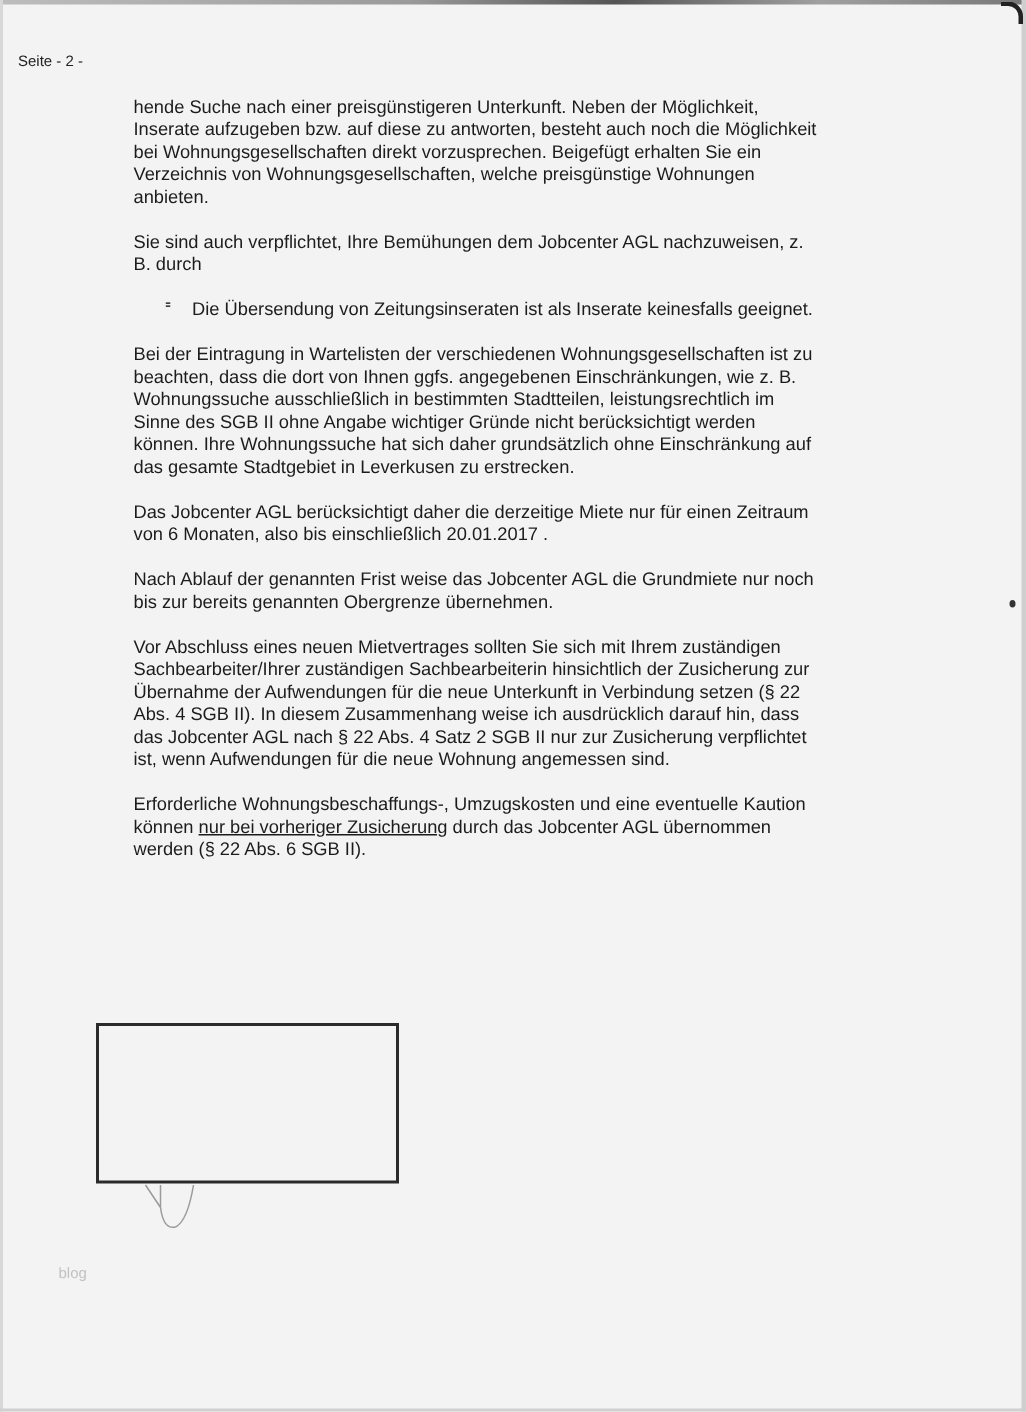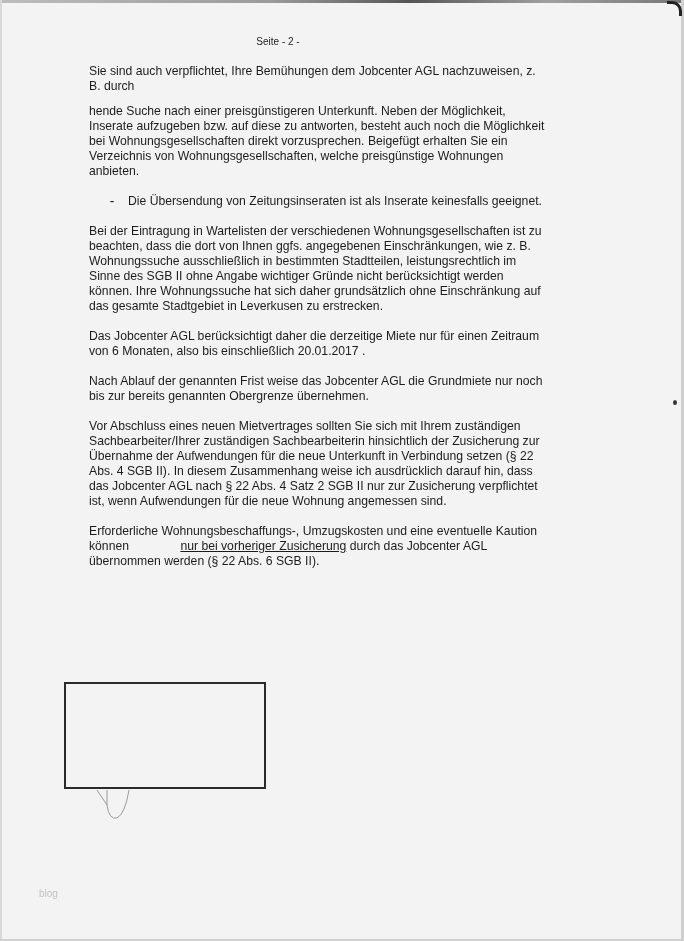--- a/index.html
+++ b/index.html
@@ -26,67 +26,67 @@
       position: absolute; left: 0; bottom: 0; width: 684px; height: 2px;
       background: #d0d0d0;
     }
     .corner-tr {
       position: absolute; right: 2px; top: 1px; width: 12px; height: 12px;
       border-top: 3px solid #222; border-right: 3px solid #222;
       border-top-right-radius: 10px;
     }
     .page-header {
       position: absolute; top: 36px; left: 0; width: 544px;
-      text-align: center; font-size: 10px; color: #222;
+      text-align: left; font-size: 10px; color: #222;
       padding-left: 12px; box-sizing: border-box;
     }
     .content {
       position: absolute; left: 89px; top: 64px; width: 460px;
       font-size: 12.2px; line-height: 15px;
     }
     .para { margin: 0 0 15px 0; }
     .bullet {
       position: relative; padding-left: 39px; margin: 0 0 12px 0;
     }
     .bullet .dash {
       position: absolute; left: 21px; top: 0;
     }
     .indent { padding-left: 39px; margin: 0 0 15px 0; }
-    .u { text-decoration: underline; margin-left: 48px; }
+    .u { text-decoration: underline; }
     .signature-box {
       position: absolute; left: 64px; top: 682px;
       width: 202px; height: 107px;
       border: 2px solid #2a2a2a; box-sizing: border-box;
     }
     .signature-scribble {
       position: absolute; left: 95px; top: 788px; width: 50px; height: 35px;
     }
     .speck {
       position: absolute; left: 673px; top: 400px; width: 4px; height: 5px;
       background: #333; border-radius: 50%;
     }
     .watermark {
-      position: absolute; left: 39px; top: 888px;
+      position: absolute; left: 39px; top: 844px;
       font-size: 10px; color: #c2c2c2; text-align: right;
     }
   </style>
 </head>
 <body>
 
 <div class="scan-top"></div>
 <div class="scan-left"></div>
 <div class="scan-right"></div>
 <div class="scan-bottom"></div>
 <div class="corner-tr"></div>
 
 <div class="page-header">Seite - 2 -</div>
 
 <div class="content">
+  <p class="para">hende Suche nach einer preisgünstigeren Unterkunft. Neben der Möglichkeit, Inserate aufzugeben bzw. auf diese zu antworten, besteht auch noch die Möglichkeit bei Wohnungsgesellschaften direkt vorzusprechen. Beigefügt erhalten Sie ein Verzeichnis von Wohnungsgesellschaften, welche preisgünstige Wohnungen anbieten.</p>
   <p class="para" style="margin-bottom:10px;">Sie sind auch verpflichtet, Ihre Bemühungen dem Jobcenter AGL nachzuweisen, z. B. durch</p>
-  <p class="para">hende Suche nach einer preisgünstigeren Unterkunft. Neben der Möglichkeit, Inserate aufzugeben bzw. auf diese zu antworten, besteht auch noch die Möglichkeit bei Wohnungsgesellschaften direkt vorzusprechen. Beigefügt erhalten Sie ein Verzeichnis von Wohnungsgesellschaften, welche preisgünstige Wohnungen anbieten.</p>
 
   <div class="bullet">
     <span class="dash">-</span>
   </div>
   <div class="bullet" style="margin-bottom:15px;">
     <span class="dash">-</span>
   </div>
   <p class="indent">Die Übersendung von Zeitungsinseraten ist als Inserate keinesfalls geeignet.</p>
 
   <p class="para">Bei der Eintragung in Wartelisten der verschiedenen Wohnungsgesellschaften ist zu beachten, dass die dort von Ihnen ggfs. angegebenen Einschränkungen, wie z. B. Wohnungssuche ausschließlich in bestimmten Stadtteilen, leistungsrechtlich im Sinne des SGB II ohne Angabe wichtiger Gründe nicht berücksichtigt werden können. Ihre Wohnungssuche hat sich daher grundsätzlich ohne Einschränkung auf das gesamte Stadtgebiet in Leverkusen zu erstrecken.</p>

